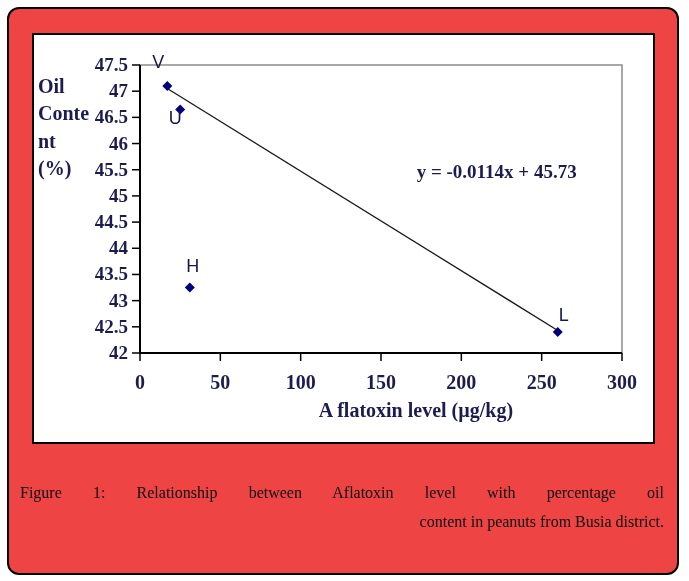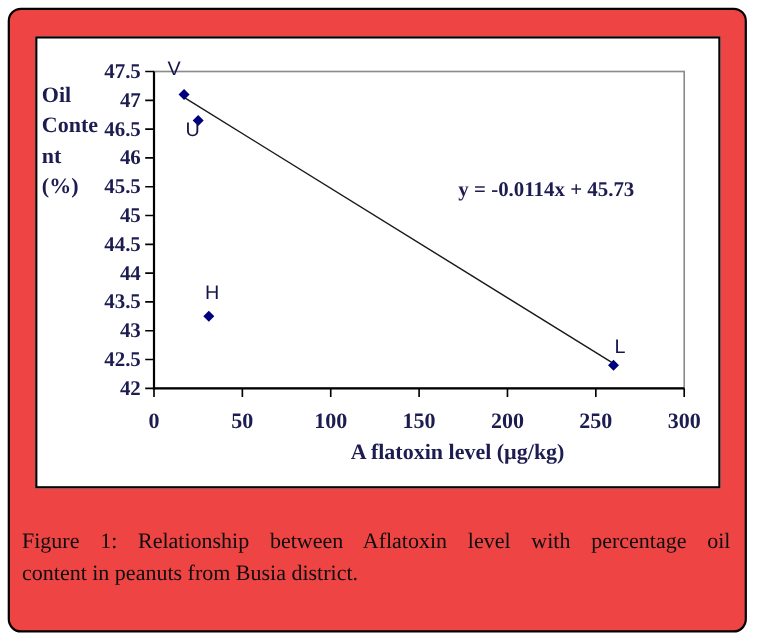--- a/index.html
+++ b/index.html
@@ -17,24 +17,24 @@
   }
   .chart-frame svg{display:block;}
   
   .yt{font:bold 19px "Liberation Serif", serif;}
   .xt{font:bold 20px "Liberation Serif", serif;}
   .at{font:bold 20px "Liberation Serif", serif;}
   .eq{font:bold 19px "Liberation Serif", serif;}
   .pl{font:18px "Liberation Sans", sans-serif;}
   .caption{
     position:absolute;left:11px;right:13px;top:469px;
-    font-size:20px;line-height:29px;color:#0d0d0d;
+    font-size:16px;line-height:29px;color:#0d0d0d;
   }
   .cap-l1{text-align:justify;text-align-last:justify;}
-  .cap-l2{text-align:left;}
+  .cap-l2{text-align:right;}
 </style>
 </head>
 <body>
 
 <div class="card">
 
   <div class="chart-frame">
     <svg id="chart-svg" width="619" height="407" viewBox="0 0 619 407">
         <rect x="106" y="30" width="482" height="288" fill="none" stroke="#8c8c8c" stroke-width="1.5"></rect>
         <line x1="98" y1="30" x2="106" y2="30" stroke="#000000" stroke-width="1.5"></line>

